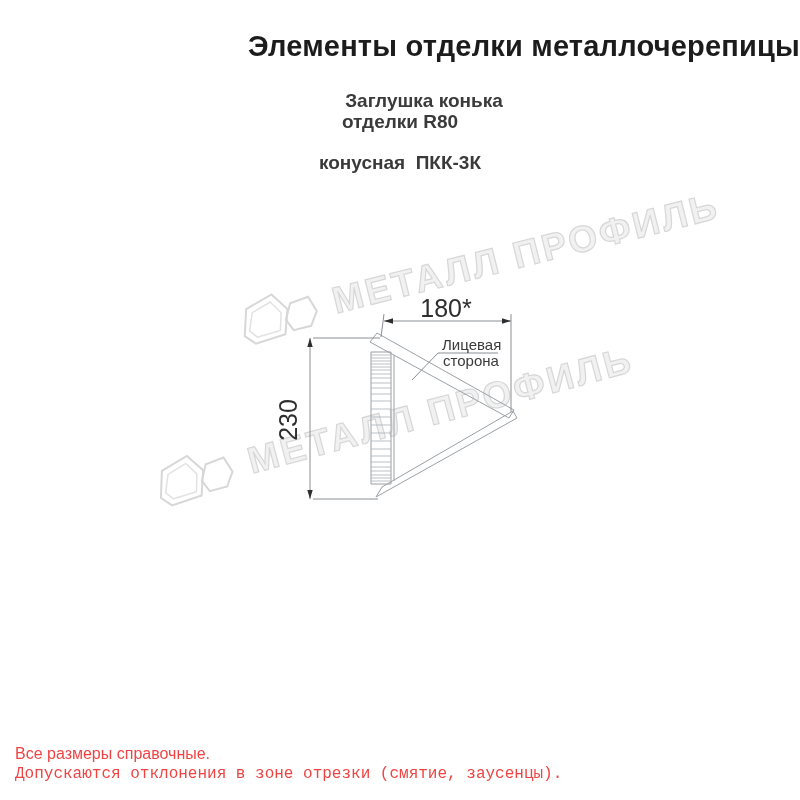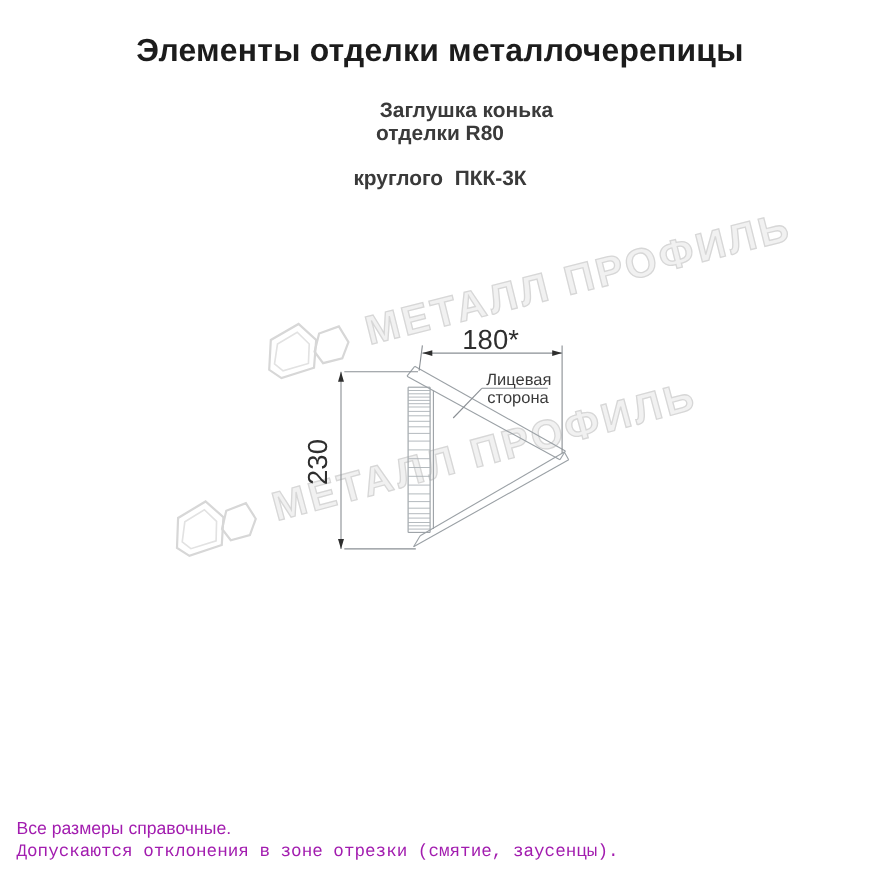--- a/index.html
+++ b/index.html
@@ -3,33 +3,33 @@
 <meta charset="utf-8">
 <style>
   html,body{margin:0;padding:0;}
   body{
     width:800px;height:800px;background:#ffffff;position:relative;overflow:hidden;
     font-family:"Liberation Sans", sans-serif;
   }
   .page{position:absolute;inset:0;width:800px;height:800px;}
 
   .title{
-    position:absolute;top:30px;left:0;width:800px;text-align:center;
+    position:absolute;top:30px;left:0;width:800px;text-align:right;
     font-size:29px;font-weight:bold;color:#1c1c1c;letter-spacing:0.2px;
   }
   .subline{
     position:absolute;left:0;width:800px;text-align:center;
     font-size:19px;font-weight:bold;color:#3a3a3a;white-space:pre;
   }
   .sub1{top:90px;padding-left:24px;}
   .sub2{top:111px;}
   .product{top:152px;}
 
   .footer-line{
-    position:absolute;left:15px;font-size:16px;color:#a21caf;white-space:pre;
+    position:absolute;left:15px;font-size:16px;color:#ef4444;white-space:pre;
   }
   .f1{top:745px;}
   .f2{top:765px;font-family:Liberation Mono, monospace;}
 
   
   .watermark{
     position:absolute;display:flex;align-items:center;gap:12px;
     transform-origin:0 50%;pointer-events:none;
   }
   .wm-text{
@@ -61,21 +61,21 @@
       <polygon points="6,40 14,14 42,6 54,24 46,48 15,50" fill="none" stroke="#d7d7d7" stroke-width="2"></polygon>
       <polygon points="12,36 19,19 39,13 47,26 42,43 18,44" fill="none" stroke="#e2e2e2" stroke-width="1.5"></polygon>
       <polygon points="50,34 58,19 77,17 82,33 73,46 55,46" fill="none" stroke="#d7d7d7" stroke-width="2"></polygon>
     </svg>
     <span class="wm-text">МЕТАЛЛ ПРОФИЛЬ</span>
   </div>
 
   <div class="title">Элементы отделки металлочерепицы</div>
   <div class="subline sub1">Заглушка конька</div>
   <div class="subline sub2">отделки R80</div>
-  <div class="subline product">круглого  ПКК-3К</div>
+  <div class="subline product">конусная  ПКК-3К</div>
 
   <svg class="drawing" width="800" height="800" viewBox="0 0 800 800">
 
     <g stroke="#9aa0a5" stroke-width="1" fill="none">
       <line x1="371" y1="352" x2="371" y2="484"></line>
       <line x1="391" y1="352" x2="391" y2="484"></line>
       <line x1="394" y1="355" x2="394" y2="481"></line>
       <line x1="371" y1="352" x2="391" y2="352"></line>
       <line x1="371" y1="484" x2="391" y2="484"></line>
     </g>

